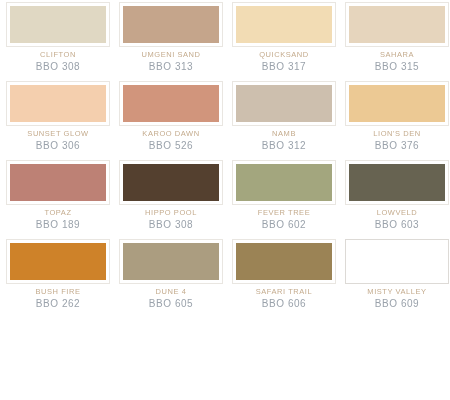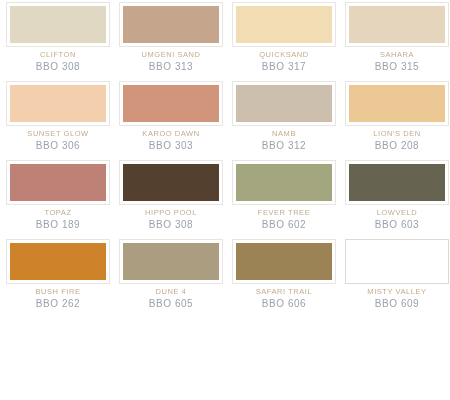--- a/index.html
+++ b/index.html
@@ -124,35 +124,35 @@
         <div class="swatch-chip" style="background: rgb(244, 207, 174);"></div>
       </div>
       <div class="swatch-name">SUNSET GLOW</div>
       <div class="swatch-code">BBO 306</div>
     </div>
     <div class="swatch-card">
       <div class="swatch-frame">
         <div class="swatch-chip" style="background: rgb(209, 149, 124);"></div>
       </div>
       <div class="swatch-name">KAROO DAWN</div>
-      <div class="swatch-code">BBO 303</div>
+      <div class="swatch-code">BBO 526</div>
     </div>
     <div class="swatch-card">
       <div class="swatch-frame">
         <div class="swatch-chip" style="background: rgb(205, 191, 174);"></div>
       </div>
       <div class="swatch-name">NAMB</div>
       <div class="swatch-code">BBO 312</div>
     </div>
     <div class="swatch-card">
       <div class="swatch-frame">
         <div class="swatch-chip" style="background: rgb(236, 201, 148);"></div>
       </div>
       <div class="swatch-name">LION'S DEN</div>
-      <div class="swatch-code">BBO 208</div>
+      <div class="swatch-code">BBO 376</div>
     </div>
     <div class="swatch-card">
       <div class="swatch-frame">
         <div class="swatch-chip" style="background: rgb(189, 129, 117);"></div>
       </div>
       <div class="swatch-name">TOPAZ</div>
       <div class="swatch-code">BBO 189</div>
     </div>
     <div class="swatch-card">
       <div class="swatch-frame">

